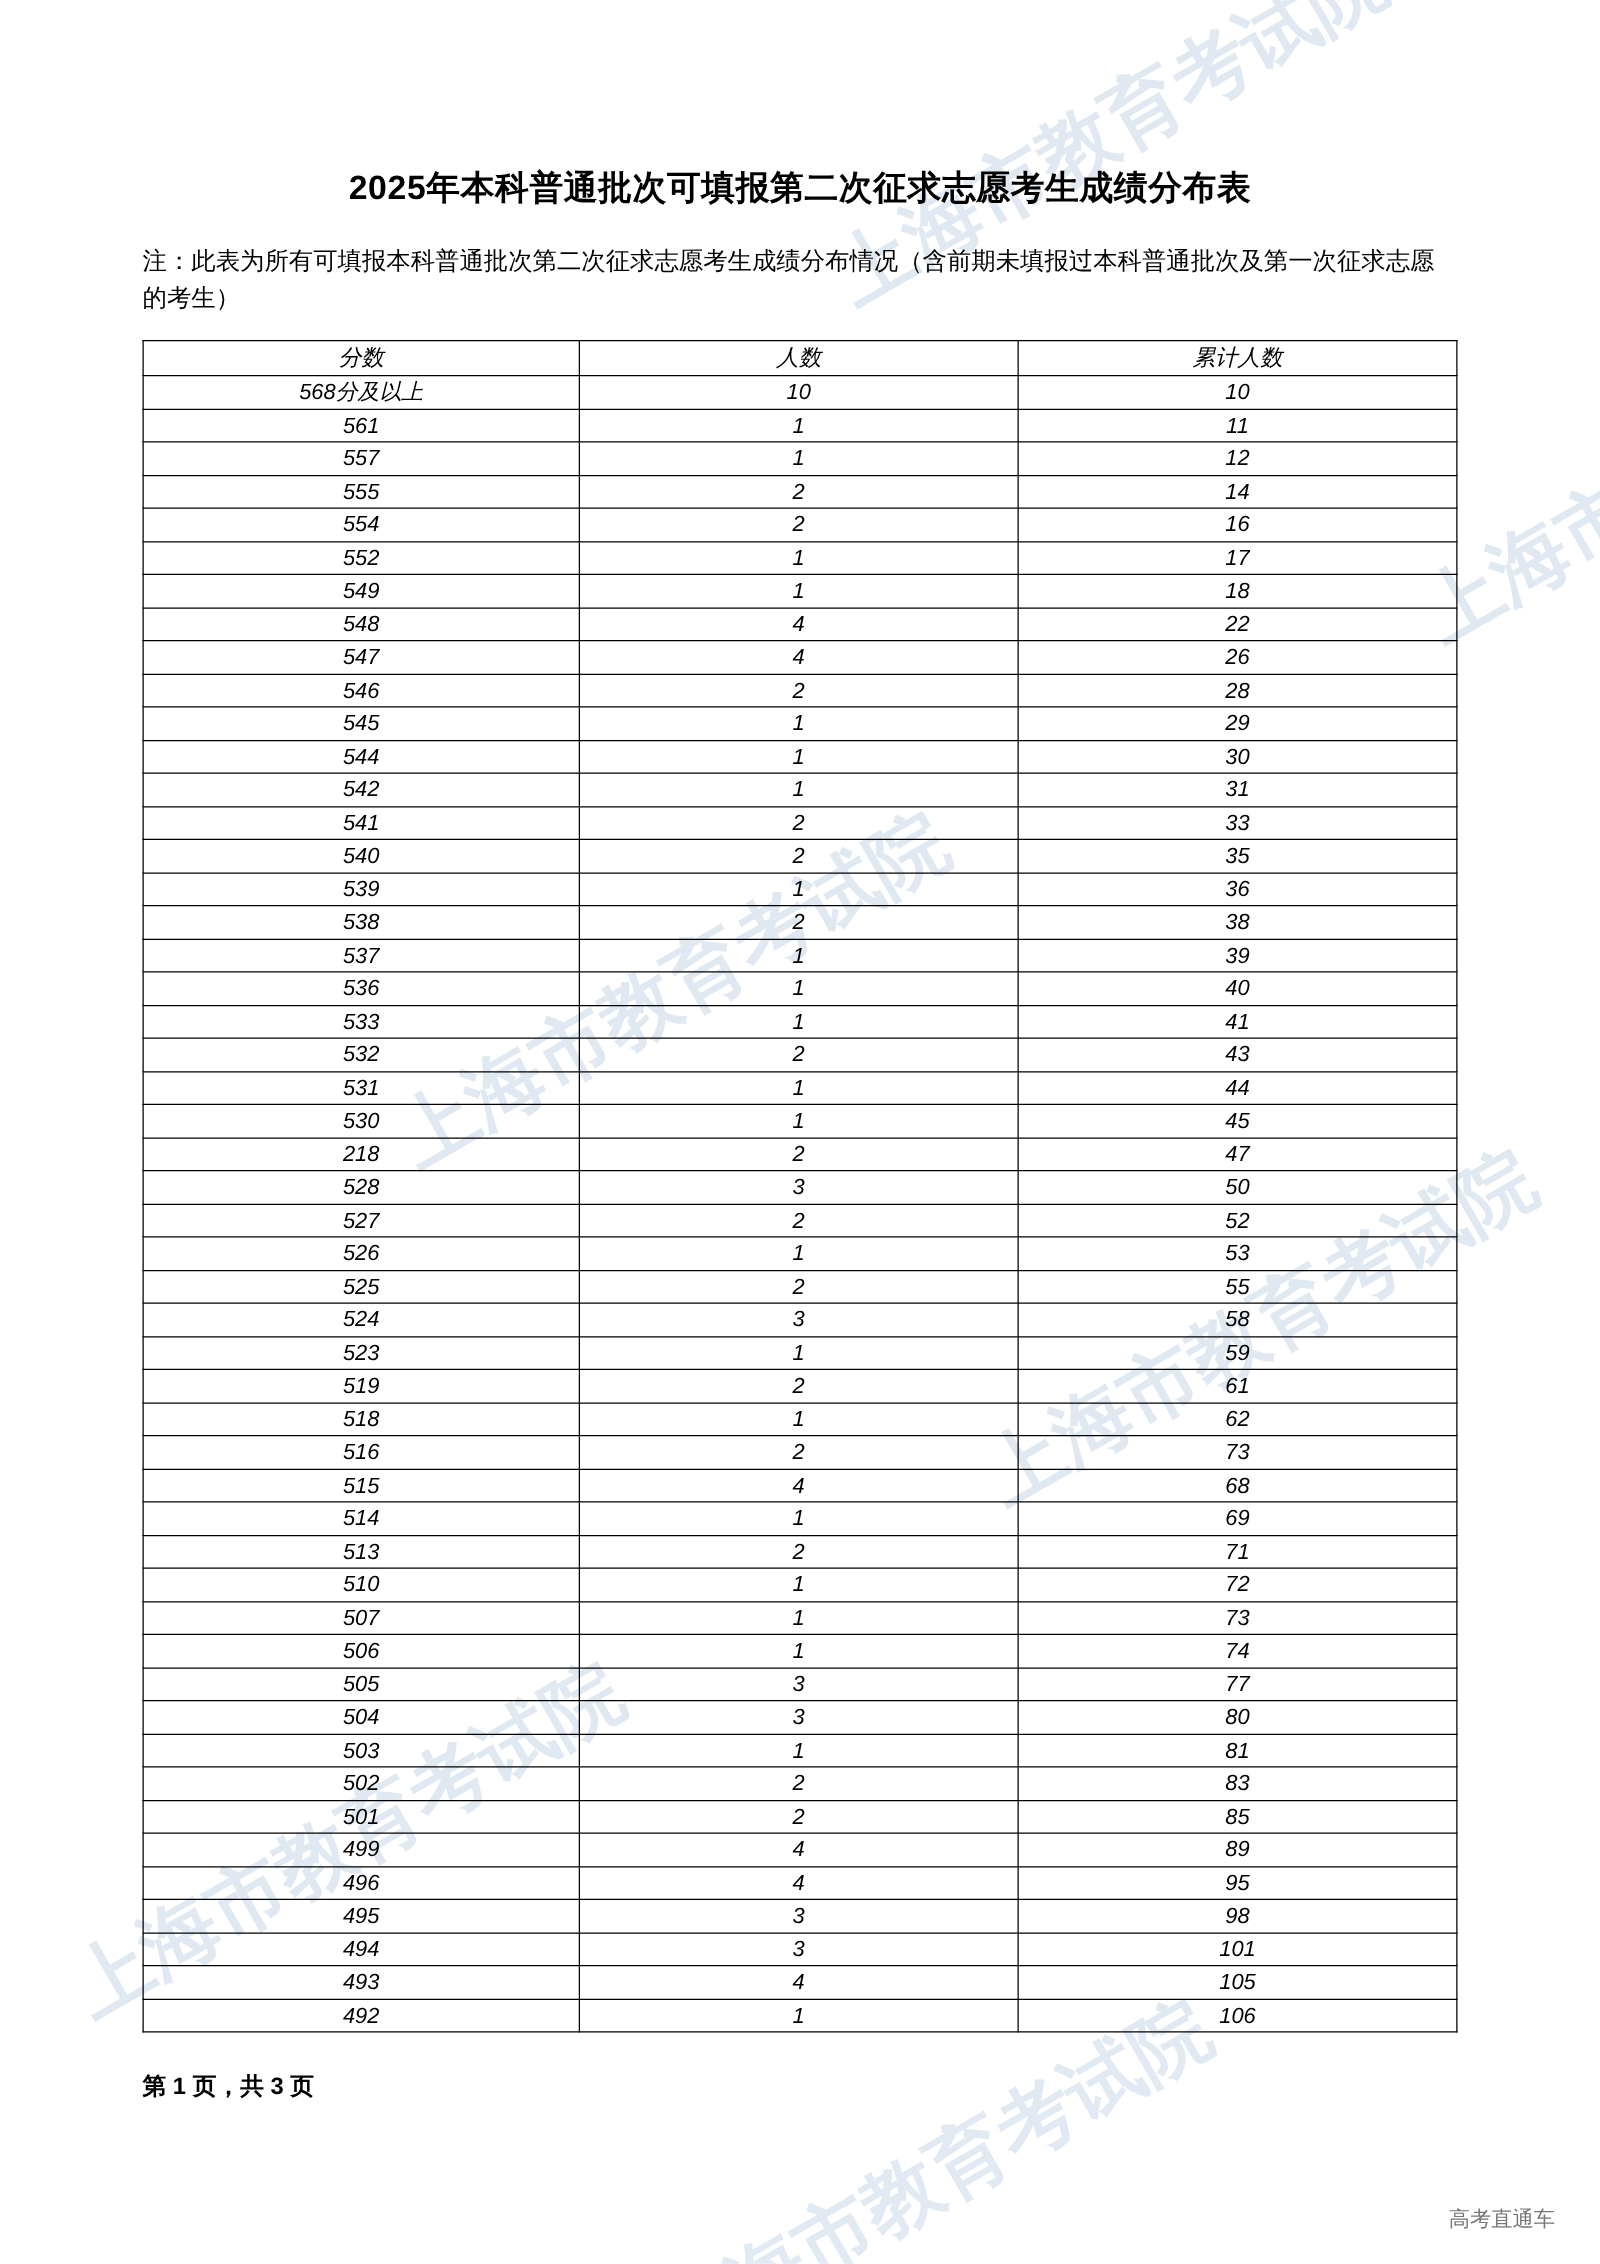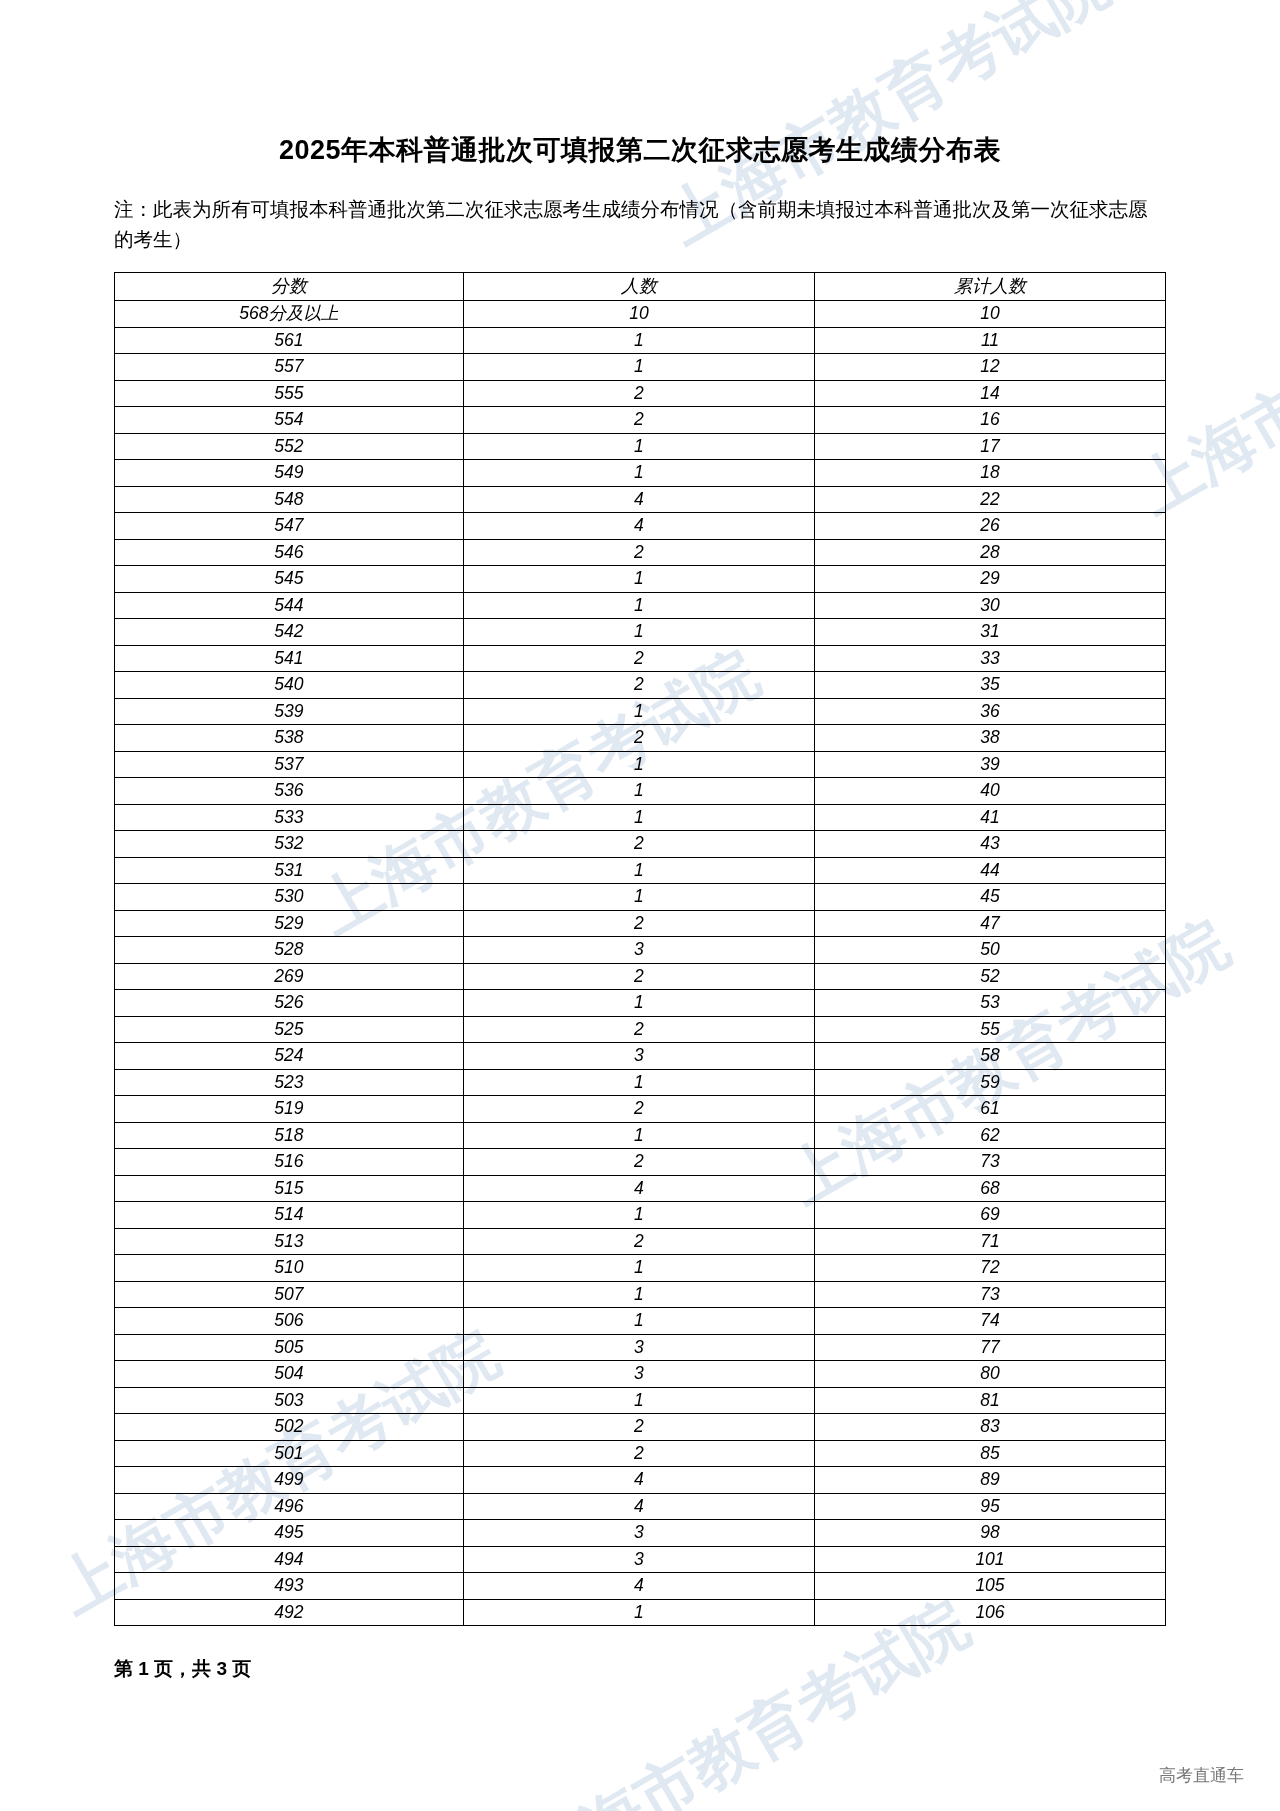--- a/index.html
+++ b/index.html
@@ -247,31 +247,31 @@
           <td>531</td>
           <td>1</td>
           <td>44</td>
         </tr>
         <tr>
           <td>530</td>
           <td>1</td>
           <td>45</td>
         </tr>
         <tr>
-          <td>529</td>
+          <td>218</td>
           <td>2</td>
           <td>47</td>
         </tr>
         <tr>
           <td>528</td>
           <td>3</td>
           <td>50</td>
         </tr>
         <tr>
-          <td>269</td>
+          <td>527</td>
           <td>2</td>
           <td>52</td>
         </tr>
         <tr>
           <td>526</td>
           <td>1</td>
           <td>53</td>
         </tr>
         <tr>
           <td>525</td>

